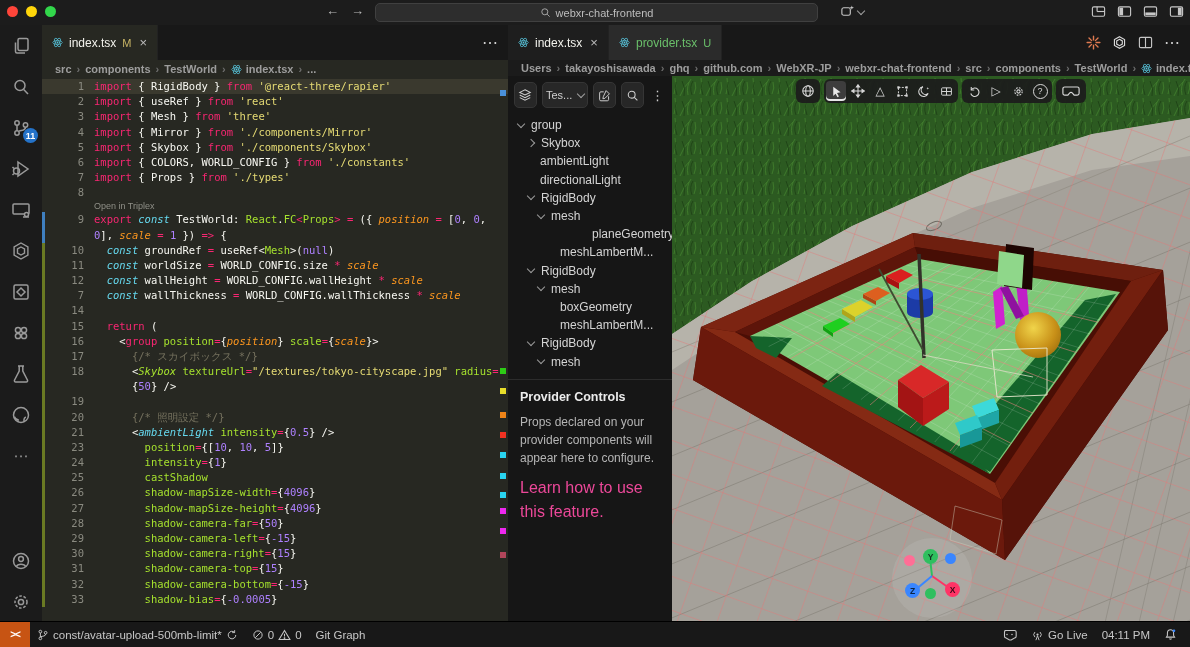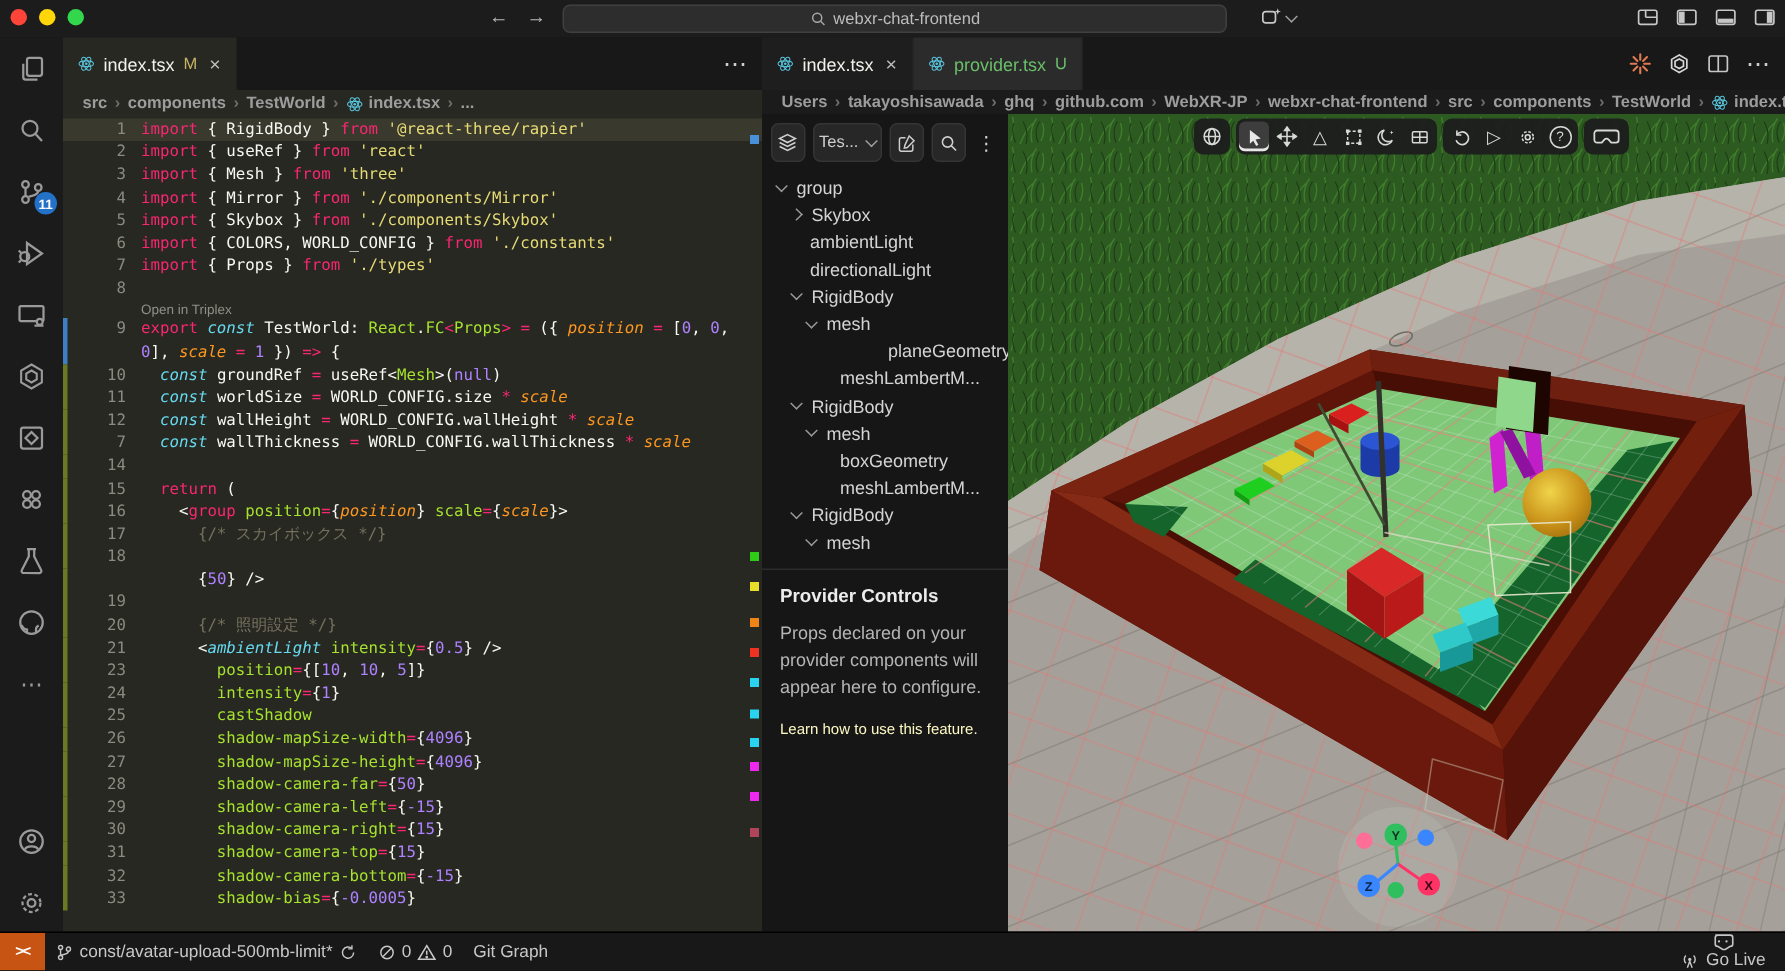--- a/index.html
+++ b/index.html
@@ -61,37 +61,37 @@
   .sp-select{width:56px;font-size:11px;gap:6px;}
   .sp-iconbtn{width:26px;}
   #scene-tree{margin-top:4px;}
   .titem{height:18.2px;display:flex;align-items:center;font-size:12px;color:#d4d4d4;white-space:nowrap;}
   .chev{width:5px;height:5px;border-right:1.3px solid #9a9a9a;border-bottom:1.3px solid #9a9a9a;display:inline-block;flex:0 0 5px;margin-right:7px;}
   .chev.down{transform:rotate(45deg);margin-top:-3px;}
   .chev.right{transform:rotate(-45deg);}
   .provider{border-top:1px solid #2c2c2c;margin-top:8px;padding:10px 12px;}
   .provider h3{margin:0 0 9px 0;font-size:12.5px;color:#ececec;}
   .provider p{margin:0 0 9px 0;font-size:12px;line-height:1.5;color:#b5b5b5;}
-  .provider a{font-size:10px;line-height:1.5;color:#fef9c3;text-decoration:none;}
+  .provider a{font-size:16px;line-height:1.5;color:#ec4899;text-decoration:none;}
   
   .viewport{position:absolute;left:164px;top:0;width:518px;height:546px;overflow:hidden;}
   .vtoolbar{position:absolute;top:3px;left:124px;display:flex;gap:4px;z-index:5;}
   .vgroup{background:rgba(28,28,28,.93);border-radius:6px;display:flex;padding:2px;gap:2px;}
   .vtool{width:20px;height:20px;border-radius:4px;display:flex;align-items:center;justify-content:center;color:#d8d8d8;font-size:12px;}
   .vtool.active{background:#3d3d3d;box-shadow:inset 0 -2px 0 #e8e8e8;}
   .gizmo{position:absolute;left:212px;top:456px;width:96px;height:96px;z-index:5;}
   .gz-back{position:absolute;left:8px;top:6px;width:80px;height:80px;border-radius:50%;background:rgba(210,210,210,.16);}
   .gz-ball{position:absolute;border-radius:50%;display:flex;align-items:center;justify-content:center;font-size:8.5px;font-weight:bold;color:#10321e;}
   .gz-big{width:15px;height:15px;}
   .gz-small{width:11px;height:11px;}
   
   .statusbar{position:absolute;left:0;bottom:0;width:1190px;height:25px;background:#181818;border-top:1px solid #000;display:flex;align-items:center;font-size:11.5px;color:#c7c7c7;}
   .sb-remote{width:30px;height:25px;display:flex;align-items:center;justify-content:center;color:#fff;font-weight:bold;font-size:10px;letter-spacing:-1px;}
   .sb-item{display:flex;align-items:center;gap:4px;padding:0 7px;height:100%;}
-  .sb-right{margin-left:auto;display:flex;align-items:center;height:100%;padding-right:6px;flex-direction:column;}
+  .sb-right{margin-left:auto;display:flex;align-items:center;height:100%;padding-right:6px;}
 </style>
 </head>
 <body>
 
 <div id="app">
 
   <div class="titlebar">
     <div class="lights">
       <span class="light" style="background:#ff453a"></span>
       <span class="light" style="background:#ffd60a"></span>
@@ -361,20 +361,21 @@
             <span class="ltxt"><span class="tk-w">    &lt;</span><span class="tk-k">group</span><span class="tk-g"> position</span><span class="tk-k">=</span><span class="tk-w">{</span><span class="tk-p">position</span><span class="tk-w">} </span><span class="tk-g">scale</span><span class="tk-k">=</span><span class="tk-w">{</span><span class="tk-p">scale</span><span class="tk-w">}&gt;</span></span>
           </div>
           <div class="code-row">
             <span class="gut g-g"></span>
             <span class="lnum">17</span>
             <span class="ltxt"><span class="tk-w">      </span><span class="tk-c">{/* スカイボックス */}</span></span>
           </div>
           <div class="code-row">
             <span class="gut g-g"></span>
             <span class="lnum">18</span>
+            <span class="ltxt"><span class="tk-w">      &lt;</span><span class="tk-gi">Skybox</span><span class="tk-g"> textureUrl</span><span class="tk-k">=</span><span class="tk-s">"/textures/tokyo-cityscape.jpg"</span><span class="tk-g"> radius</span><span class="tk-k">=</span></span>
           </div>
           <div class="code-row">
             <span class="gut g-g"></span>
             <span class="lnum"></span>
             <span class="ltxt"><span class="tk-w">      {</span><span class="tk-n">50</span><span class="tk-w">} /&gt;</span></span>
           </div>
           <div class="code-row">
             <span class="gut g-g"></span>
             <span class="lnum">19</span>
             <span class="ltxt"></span>

